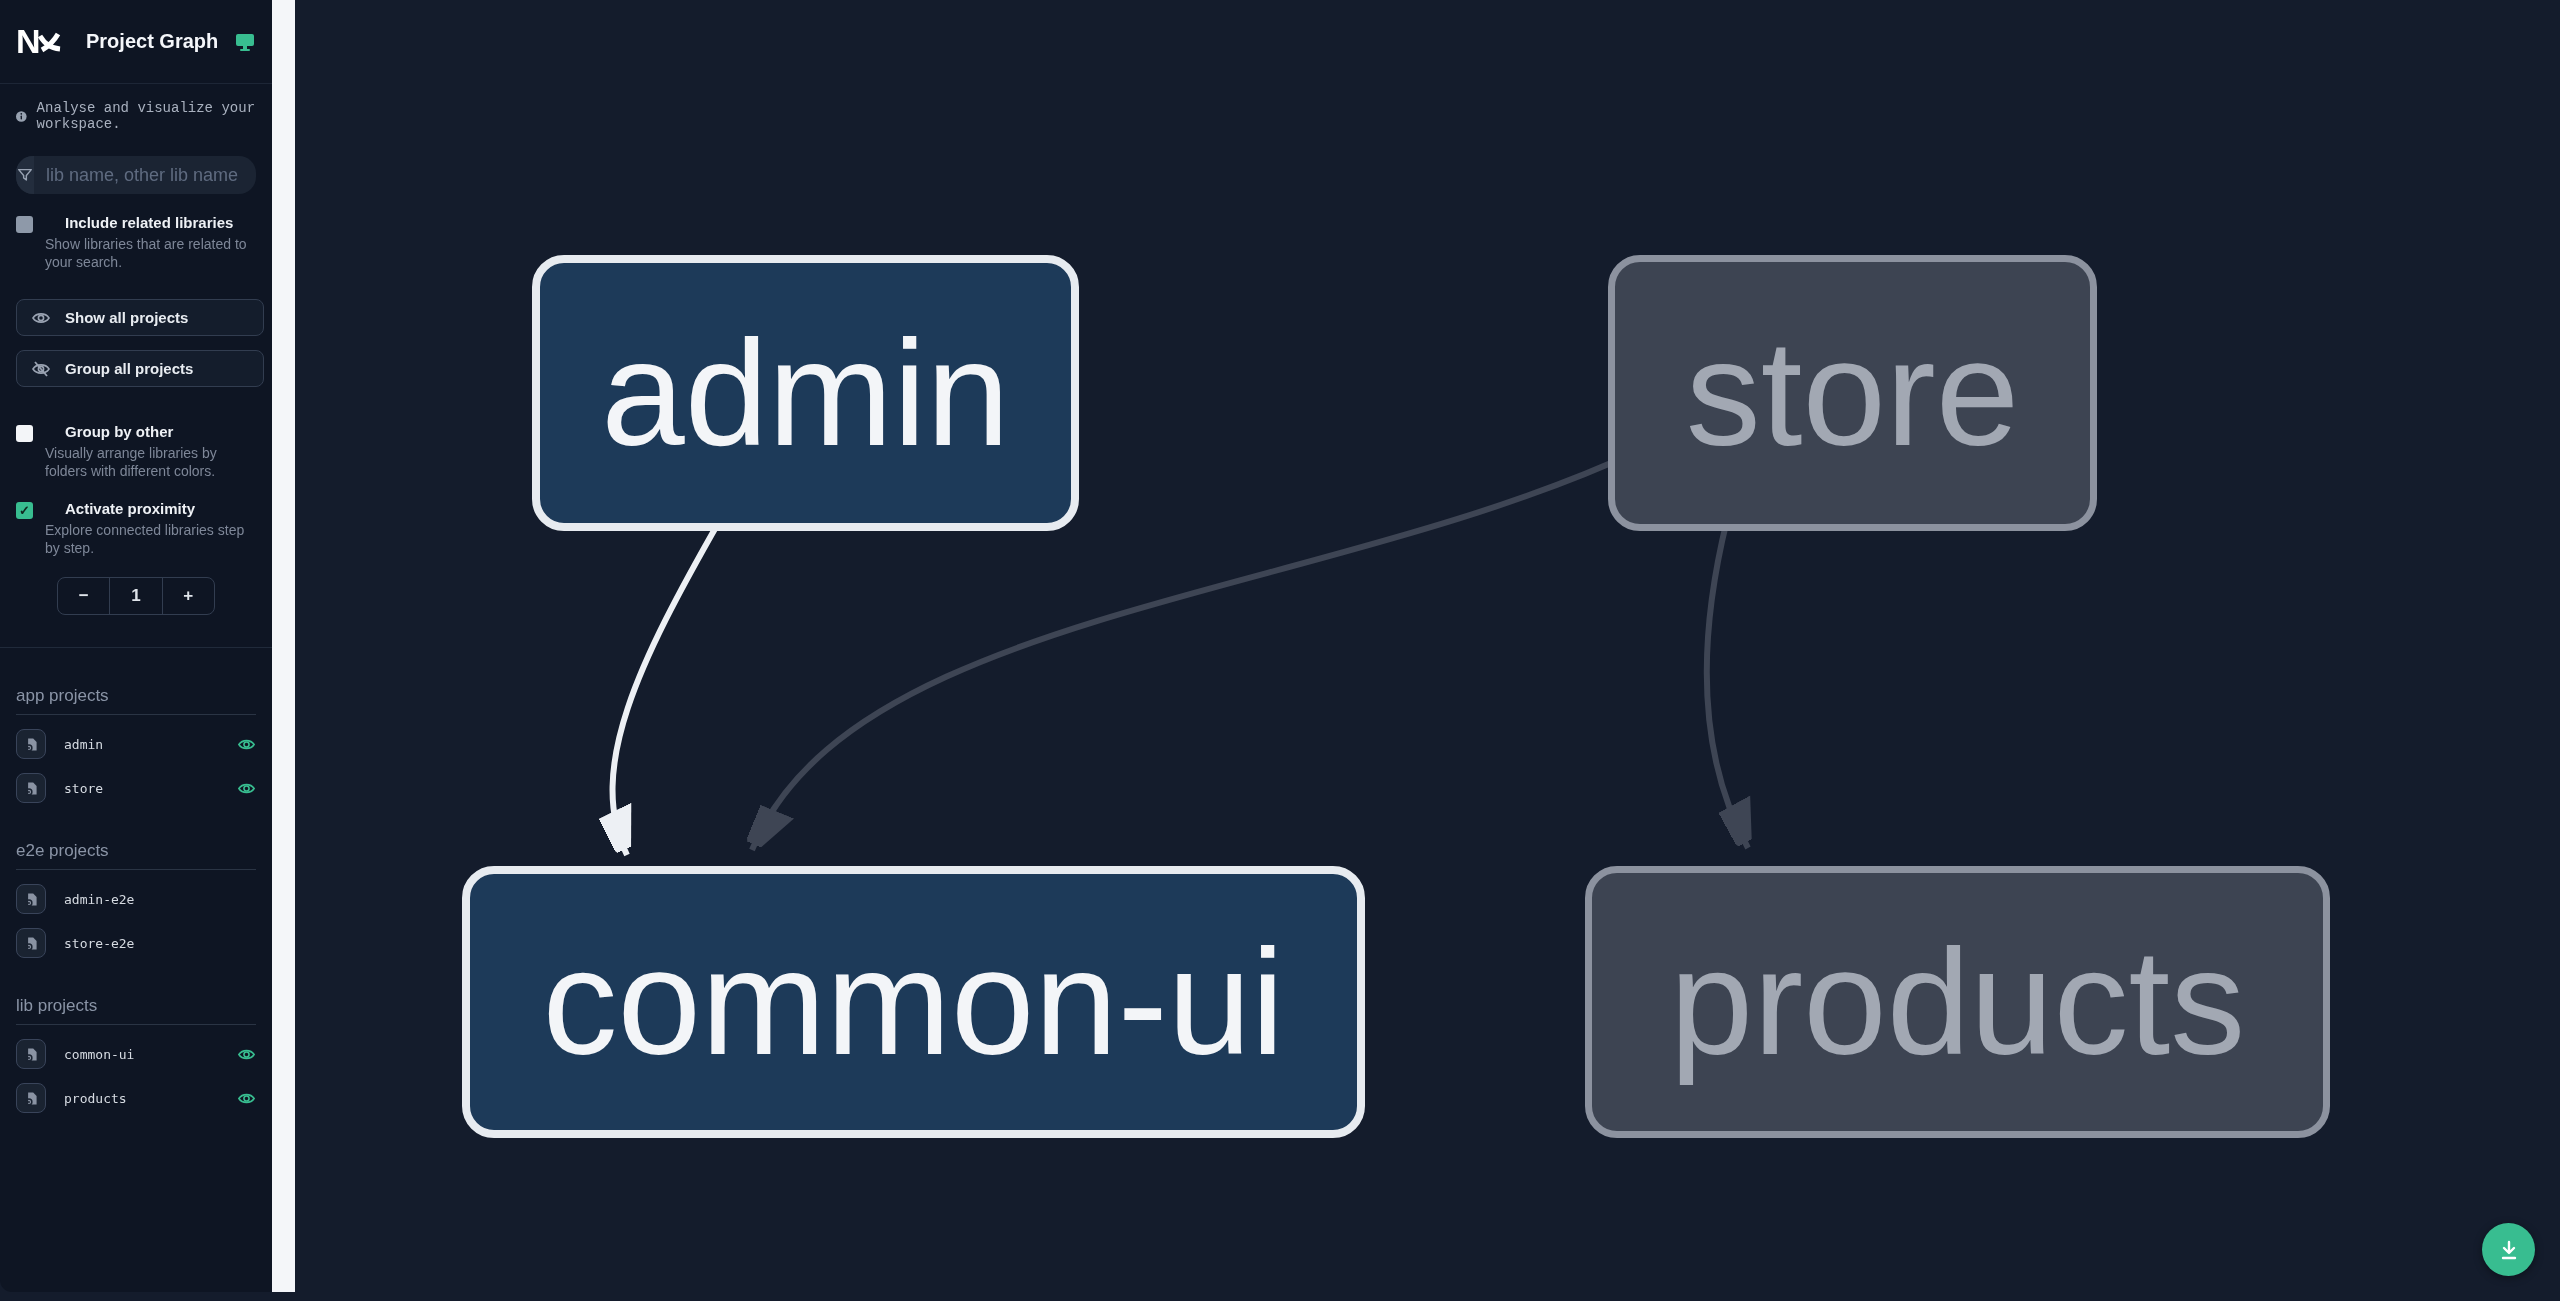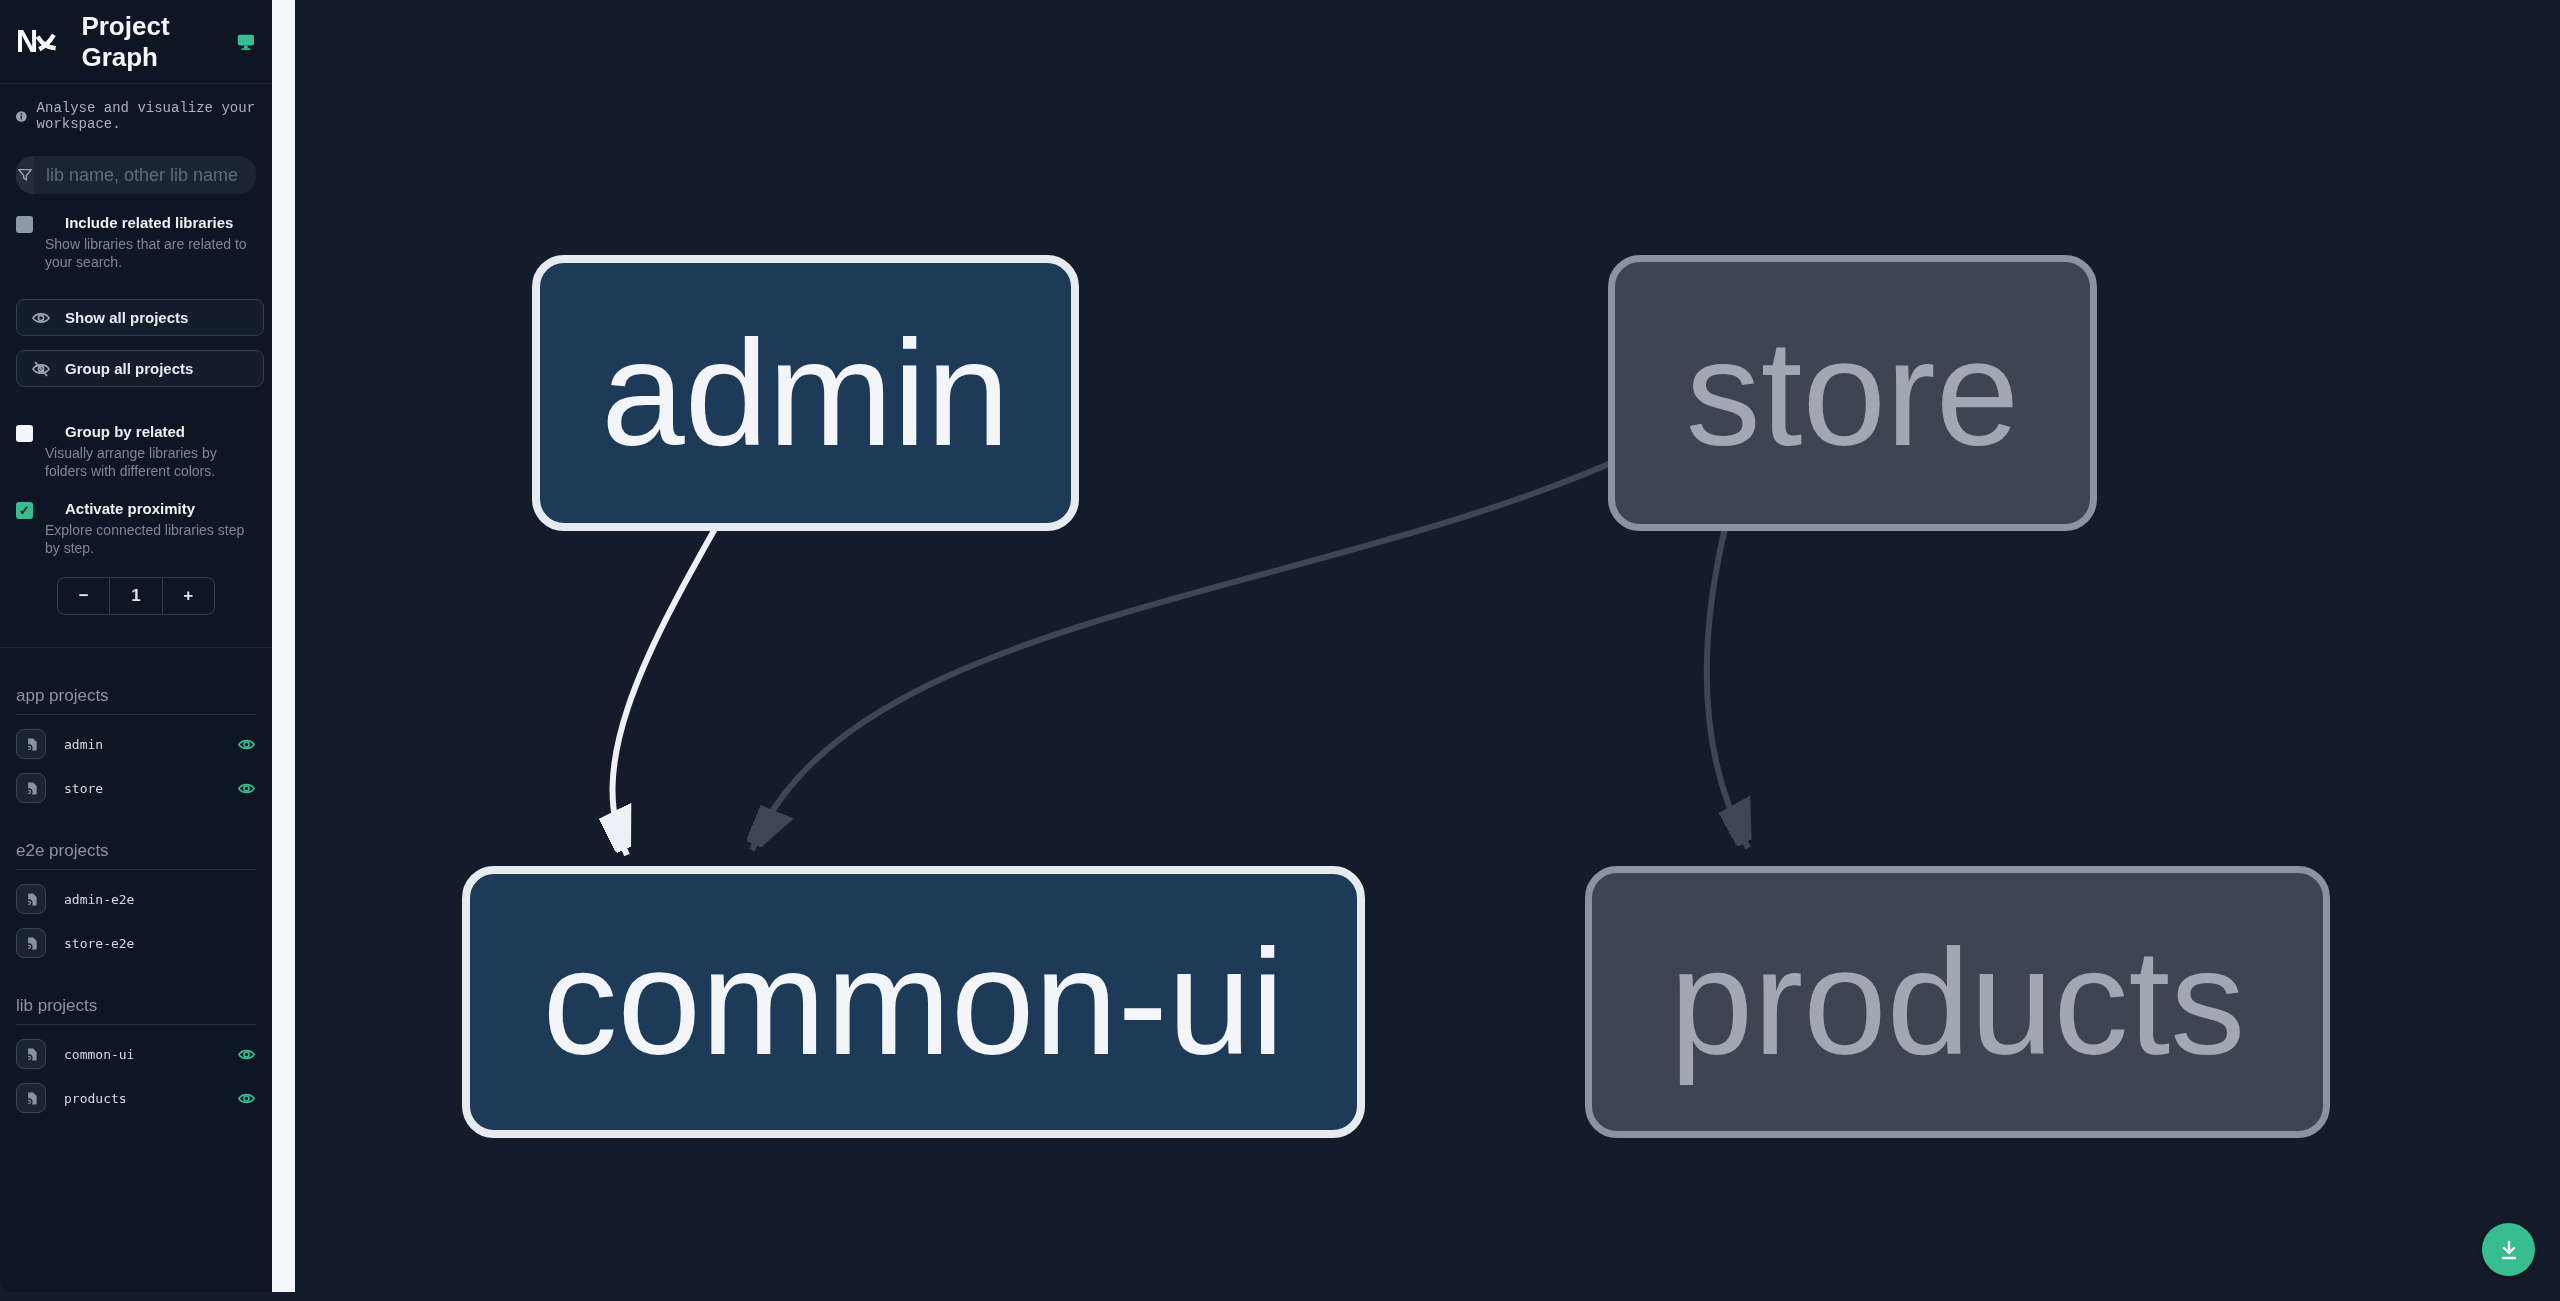--- a/index.html
+++ b/index.html
@@ -13,21 +13,21 @@
           border-radius:32px; font-size:150px; letter-spacing:0; }
   .node.focused { background:var(--node-focused-fill); border:8px solid var(--node-focused-border); color:var(--node-focused-text); }
   .node.muted   { background:var(--node-muted-fill);   border:7px solid var(--node-muted-border);   color:var(--node-muted-text); }
 
   
   .sidebar { position:absolute; left:0; top:0; width:272px; height:1292px; background:var(--sidebar-bg);
              border-bottom-left-radius:12px; z-index:5; color:#e8ecf1; overflow:hidden; }
   .panel-divider { position:absolute; left:272px; top:0; width:23px; height:1292px; background:#f4f6f9; z-index:4; cursor:col-resize; }
 
   .sb-header { height:84px; display:flex; align-items:center; padding:0 16px; border-bottom:1px solid #1d2636; }
-  .app-title { font-size:26px; font-weight:bold; margin-left:24px; color:#f4f6fa; }
+  .app-title { font-size:20px; font-weight:bold; margin-left:24px; color:#f4f6fa; }
   .sb-header .spacer { flex:1; }
 
   .tagline { display:flex; align-items:center; gap:10px; padding:16px 16px 0 16px; color:#a9b1bf; font-size:14px;font-family:Liberation Mono, monospace; }
 
   .search { margin:24px 16px 0 16px; height:38px; display:flex; background:#1b2433; border-radius:17px; overflow:hidden; }
   .search .funnel-cell { width:36px; display:flex; align-items:center; justify-content:center; background:#232d3d; }
   .search input { flex:1; background:transparent; border:0; outline:none; color:#cdd4de; font-size:18px; padding:0 12px;
                   font-family:"Liberation Sans", sans-serif; }
   .search input::placeholder { color:#5f6b80; }
 
@@ -166,21 +166,21 @@
       <path d="M2 10 C5.5 4.5 14.5 4.5 18 10 C14.5 15.5 5.5 15.5 2 10 z" fill="none" stroke="#9aa3b2" stroke-width="1.6"></path>
       <circle cx="10" cy="10" r="2.6" fill="none" stroke="#9aa3b2" stroke-width="1.6"></circle>
       <path d="M4 3 L16 17" stroke="#9aa3b2" stroke-width="1.8"></path>
     </svg>
     <span>Group all projects</span>
   </button>
 
   <div class="cb-row" style="margin-top:36px">
     <span class="cb-box tone-white"></span>
     <span class="cb-text">
-      <div class="cb-label">Group by related</div>
+      <div class="cb-label">Group by other</div>
       <div class="cb-desc">Visually arrange libraries by folders with different colors.</div>
     </span>
   </div>
 
   <div class="cb-row">
     <span class="cb-box checked">
         <span class="check">✓</span>
       </span>
     <span class="cb-text">
       <div class="cb-label">Activate proximity</div>

